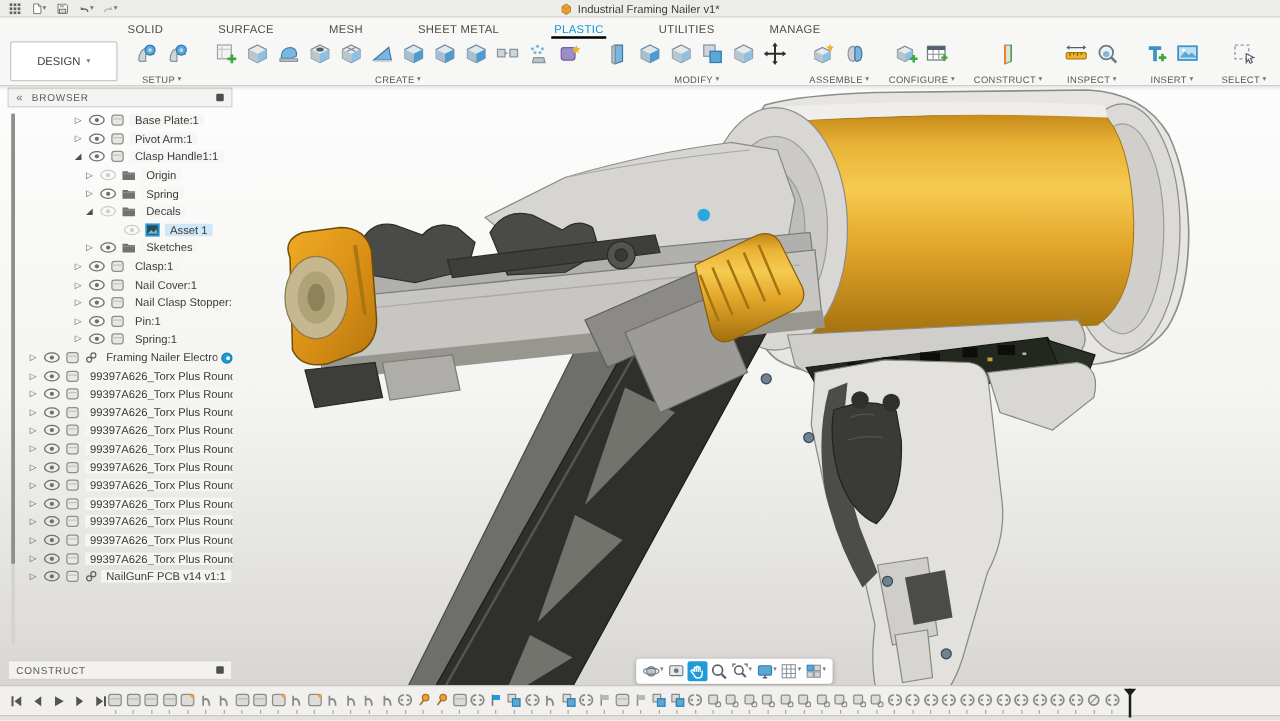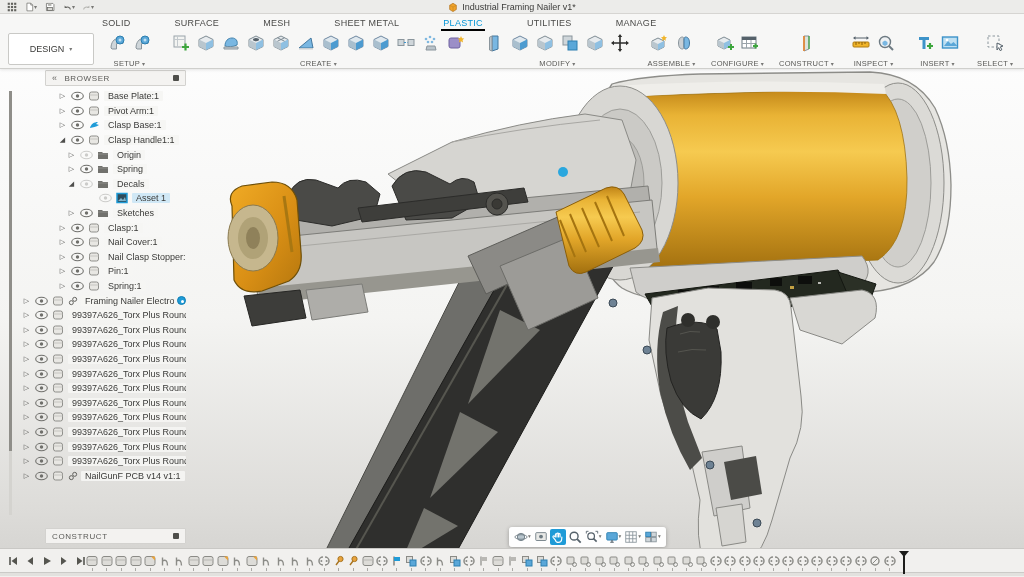--- a/index.html
+++ b/index.html
@@ -35,21 +35,21 @@
   .g-icons { display:flex; gap:1px; height:28px; align-items:center; }
   .icn { width:24px; height:24px; display:flex; align-items:center; justify-content:center; border-radius:2px; }
   .icn svg { width:20px; height:20px; }
   .g-label { font-size:7.5px; color:#58585５; color:#585855; margin-top:2px; white-space:nowrap; letter-spacing:.3px; display:flex; align-items:center; gap:2px; }
   .caret { font-size:6px; color:#787876; line-height:1; }
 
   
   .browser { position:absolute; left:6px; top:70px; width:180px; z-index:3; }
   .panelbar { height:16px; background:rgba(244,243,241,.97); border:1px solid #d3d2cf; border-radius:1px;
     display:flex; align-items:center; justify-content:space-between; font-size:8px; color:#5a5a57;
-    letter-spacing:.6px; padding:0 6px;margin-left:39px; }
+    letter-spacing:.6px; padding:0 6px; }
   .panelbar .lefticon { color:#6a6a67; font-size:9px; margin-right:4px; }
   .doticon { width:6px; height:6px; background:#4e4e4a; border-radius:1px; }
   .tree { position:relative; margin-top:3px; font-size:9px; color:#3a3a38; }
   .scrollline { position:absolute; left:3px; top:2px; width:3px; height:424px; background:#d4d3cf; z-index:1; }
   .scrollthumb { position:absolute; left:0; top:0; width:3px; height:360px; background:#8f8e89; }
   .trow { height:14.6px; display:flex; align-items:center; gap:3px; position:relative; z-index:2; }
   .arrow { width:9px; font-size:7px; color:#4e4e4c; text-align:center; flex:none; }
   .eye { width:15px; height:10px; flex:none; }
   .eye.dim { opacity:.32; }
   .ticn { width:13px; height:12px; flex:none; display:flex; align-items:center; }
@@ -613,33 +613,20 @@
             <ellipse cx="7.5" cy="5" rx="5.8" ry="3.7" fill="none" stroke="#6f6f6b" stroke-width="1.1"></ellipse>
             <circle cx="7.5" cy="5" r="1.7" fill="#6f6f6b"></circle>
           </svg></span>
         <span class="ticn">
           <svg viewBox="0 0 12 12">
             <rect x="1.5" y="2" width="9" height="8" rx="2" fill="#e8e7e3" stroke="#8f8f8b"></rect>
             <path d="M1.5 5h9" stroke="#c6c5c1"></path>
           </svg>
         </span>
         <span class="tlabel">Pivot Arm:1</span>
-      </div>
-      <div class="trow" style="padding-left: 52px;">
-        <span class="arrow">▷</span>
-        <span class="eye"><svg viewBox="0 0 15 10">
-            <ellipse cx="7.5" cy="5" rx="5.8" ry="3.7" fill="none" stroke="#6f6f6b" stroke-width="1.1"></ellipse>
-            <circle cx="7.5" cy="5" r="1.7" fill="#6f6f6b"></circle>
-          </svg></span>
-        <span class="ticn">
-          <svg viewBox="0 0 12 12">
-            <path d="M2 9c1-4 4-6 8-6L8 5l3 1c-3 2-6 2-9 3z" fill="#1f9bd7"></path>
-          </svg>
-        </span>
-        <span class="tlabel">Clasp Base:1</span>
       </div>
       <div class="trow" style="padding-left: 52px;">
         <span class="arrow">◢</span>
         <span class="eye"><svg viewBox="0 0 15 10">
             <ellipse cx="7.5" cy="5" rx="5.8" ry="3.7" fill="none" stroke="#6f6f6b" stroke-width="1.1"></ellipse>
             <circle cx="7.5" cy="5" r="1.7" fill="#6f6f6b"></circle>
           </svg></span>
         <span class="ticn">
           <svg viewBox="0 0 12 12">
             <rect x="1.5" y="2" width="9" height="8" rx="2" fill="#e8e7e3" stroke="#8f8f8b"></rect>

